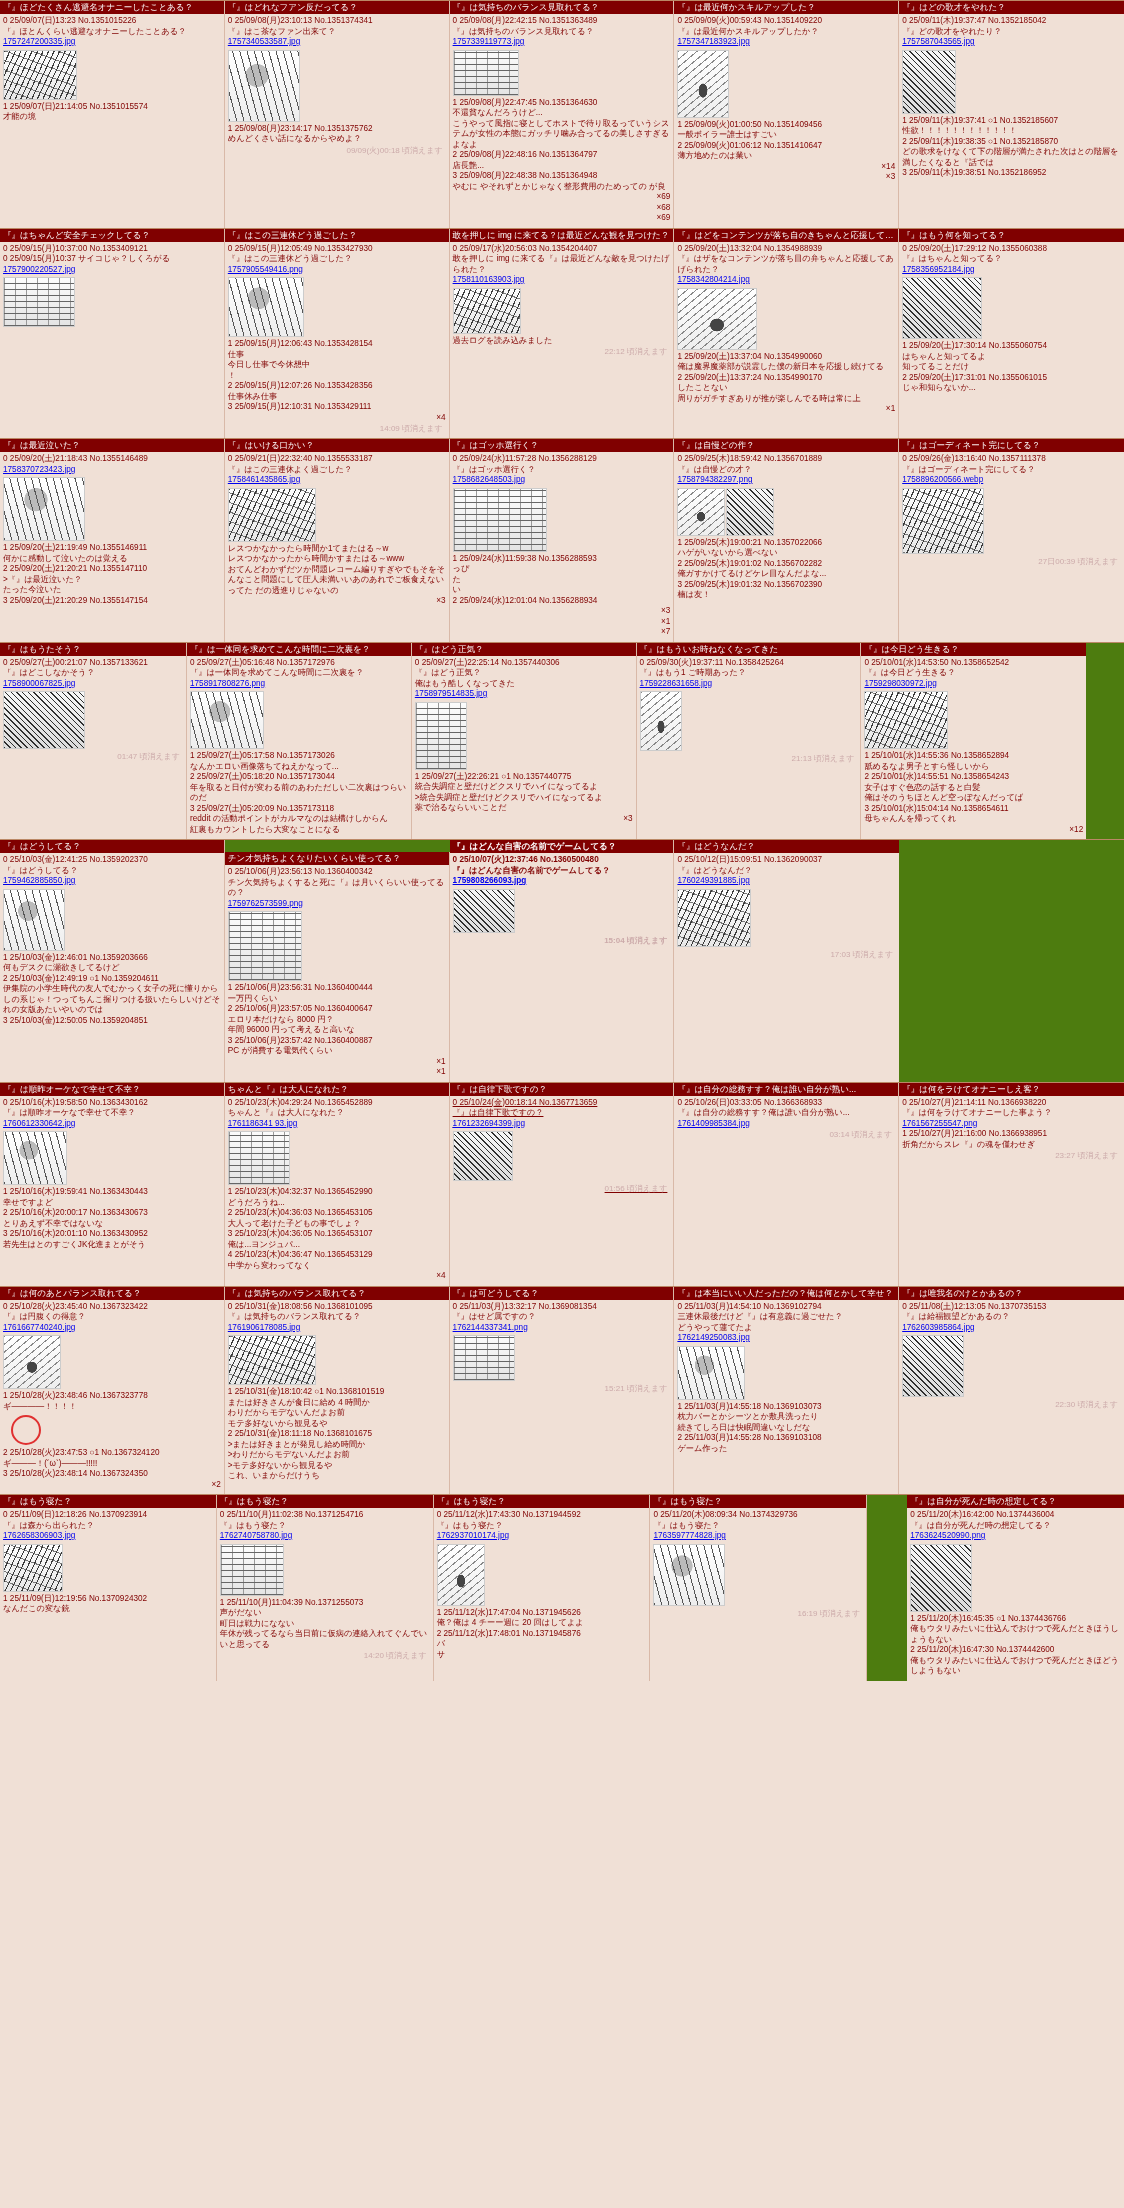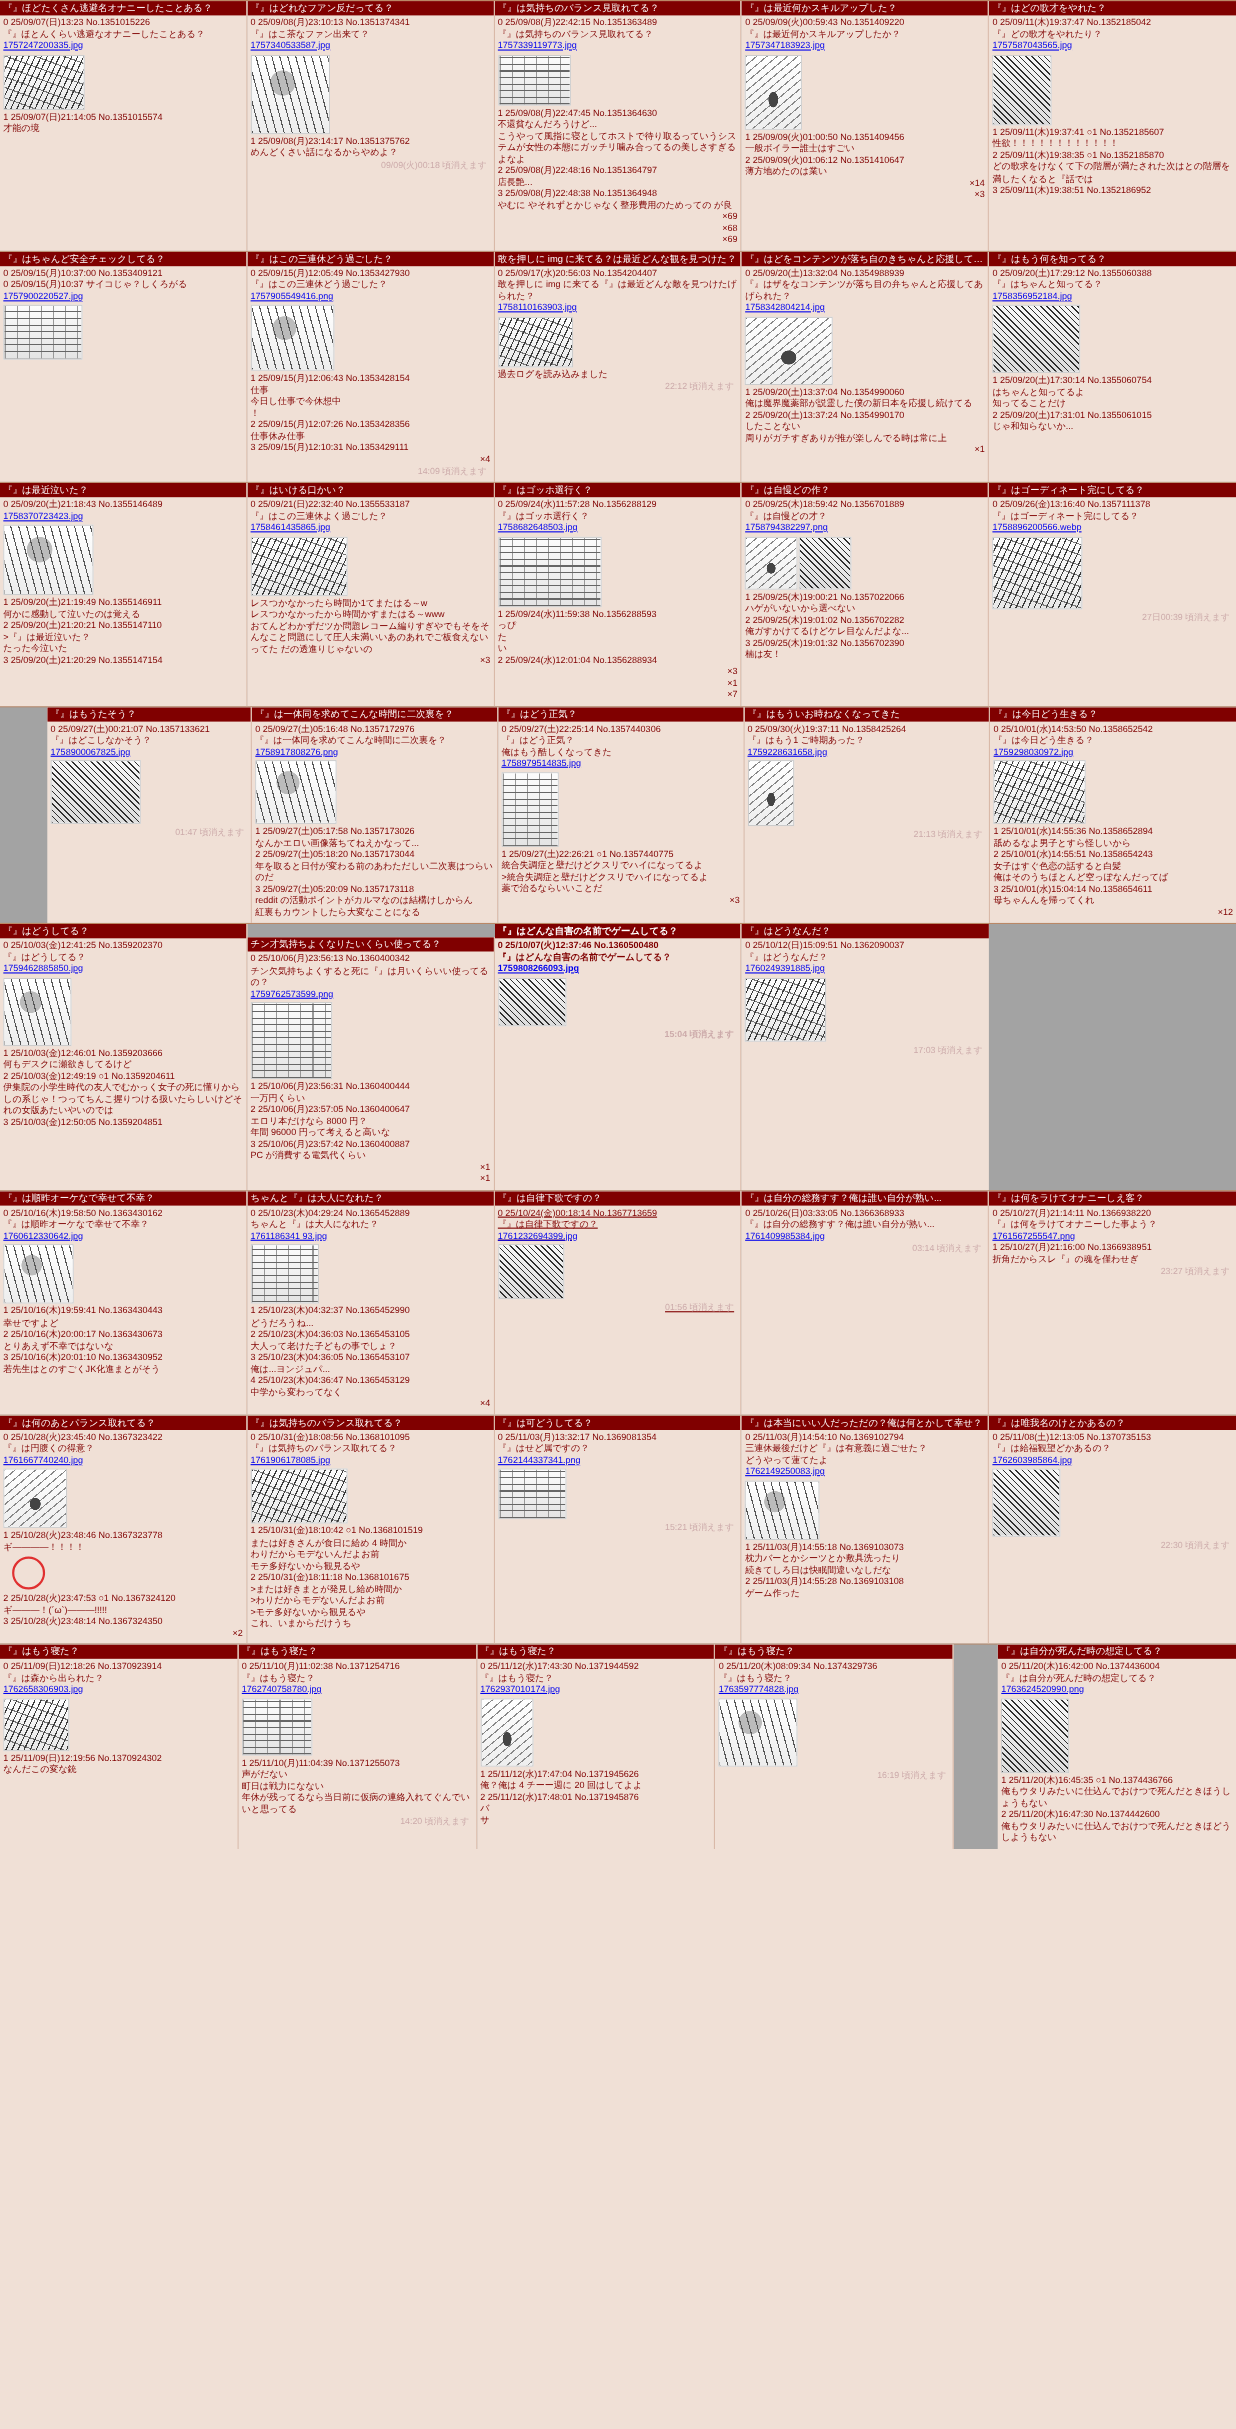--- a/index.html
+++ b/index.html
@@ -1,17 +1,17 @@
 <!DOCTYPE html>
 <html><head>
 <meta charset="utf-8">
 <style>
   html,body{margin:0;padding:0;background:#f0e0d6;}
   body{font-family:"Liberation Sans","DejaVu Sans",sans-serif;font-size:9px;color:#800000;}
-  #page{width:1124px;position:relative;background:#a3a3a3;}
+  #page{width:1124px;position:relative;background:#4d7c0f;}
   .rowband{display:flex;width:100%;border-top:1px solid #b86;}
   .cell{position:relative;box-sizing:border-box;border-right:1px solid #d9b9a8;background:#f0e0d6;overflow:hidden;}
   .cell:last-child{border-right:none;}
   .hdr{background:#800000;color:#fff;font-size:8.5px;line-height:11px;padding:1px 3px;white-space:nowrap;overflow:hidden;text-overflow:ellipsis;}
   .body{padding:2px 3px 4px 3px;}
   .ln{font-size:8.2px;line-height:10.5px;color:#800000;white-space:pre-wrap;word-break:break-all;}
   .lnk{color:#0000ee;text-decoration:underline;font-size:8.2px;line-height:10.5px;display:block;word-break:break-all;}
   .thumbs{display:flex;flex-wrap:wrap;gap:1px;margin:2px 0;}
   .th{background:#fff;border:1px solid #ccc;position:relative;overflow:hidden;}
   .th .sk{position:absolute;inset:0;}
@@ -312,21 +312,21 @@
           <div class="thumbs">
             <div class="th" style="width: 80px; height: 64px;">
               <div class="sk sk1"></div>
             </div>
           </div>
           <div class="ts">27日00:39 頃消えます</div>
         </div>
       </div>
     </div>
     <div class="rowband">
-      <div class="cell" style="width: 187px; margin-left: 43px;">
+      <div class="cell" style="width: 187px;">
         <div class="hdr">『』はもうたそう？</div>
         <div class="body">
           <div class="ln">0 25/09/27(土)00:21:07 No.1357133621</div>
           <div class="ln">『』はどこしなかそう？</div>
           <a class="lnk" href="#">1758900067825.jpg</a>
           <div class="thumbs">
             <div class="th" style="width: 80px; height: 56px;">
               <div class="sk sk5"></div>
             </div>
           </div>

